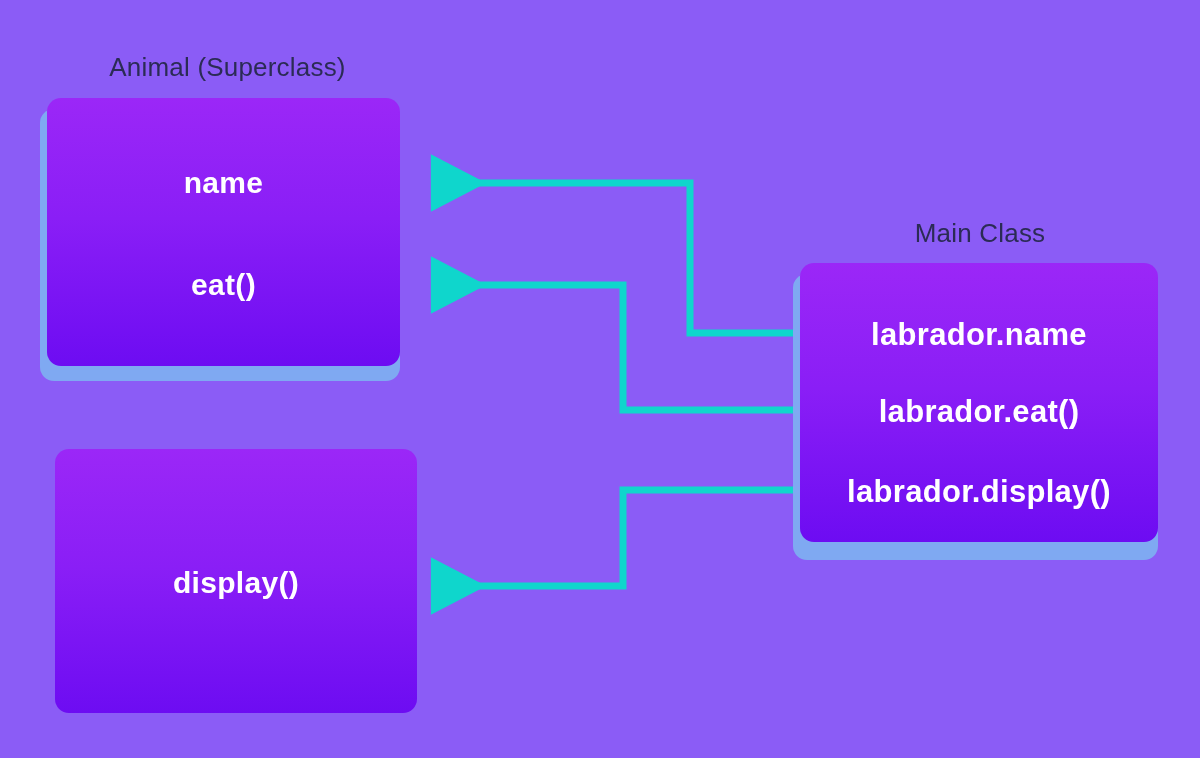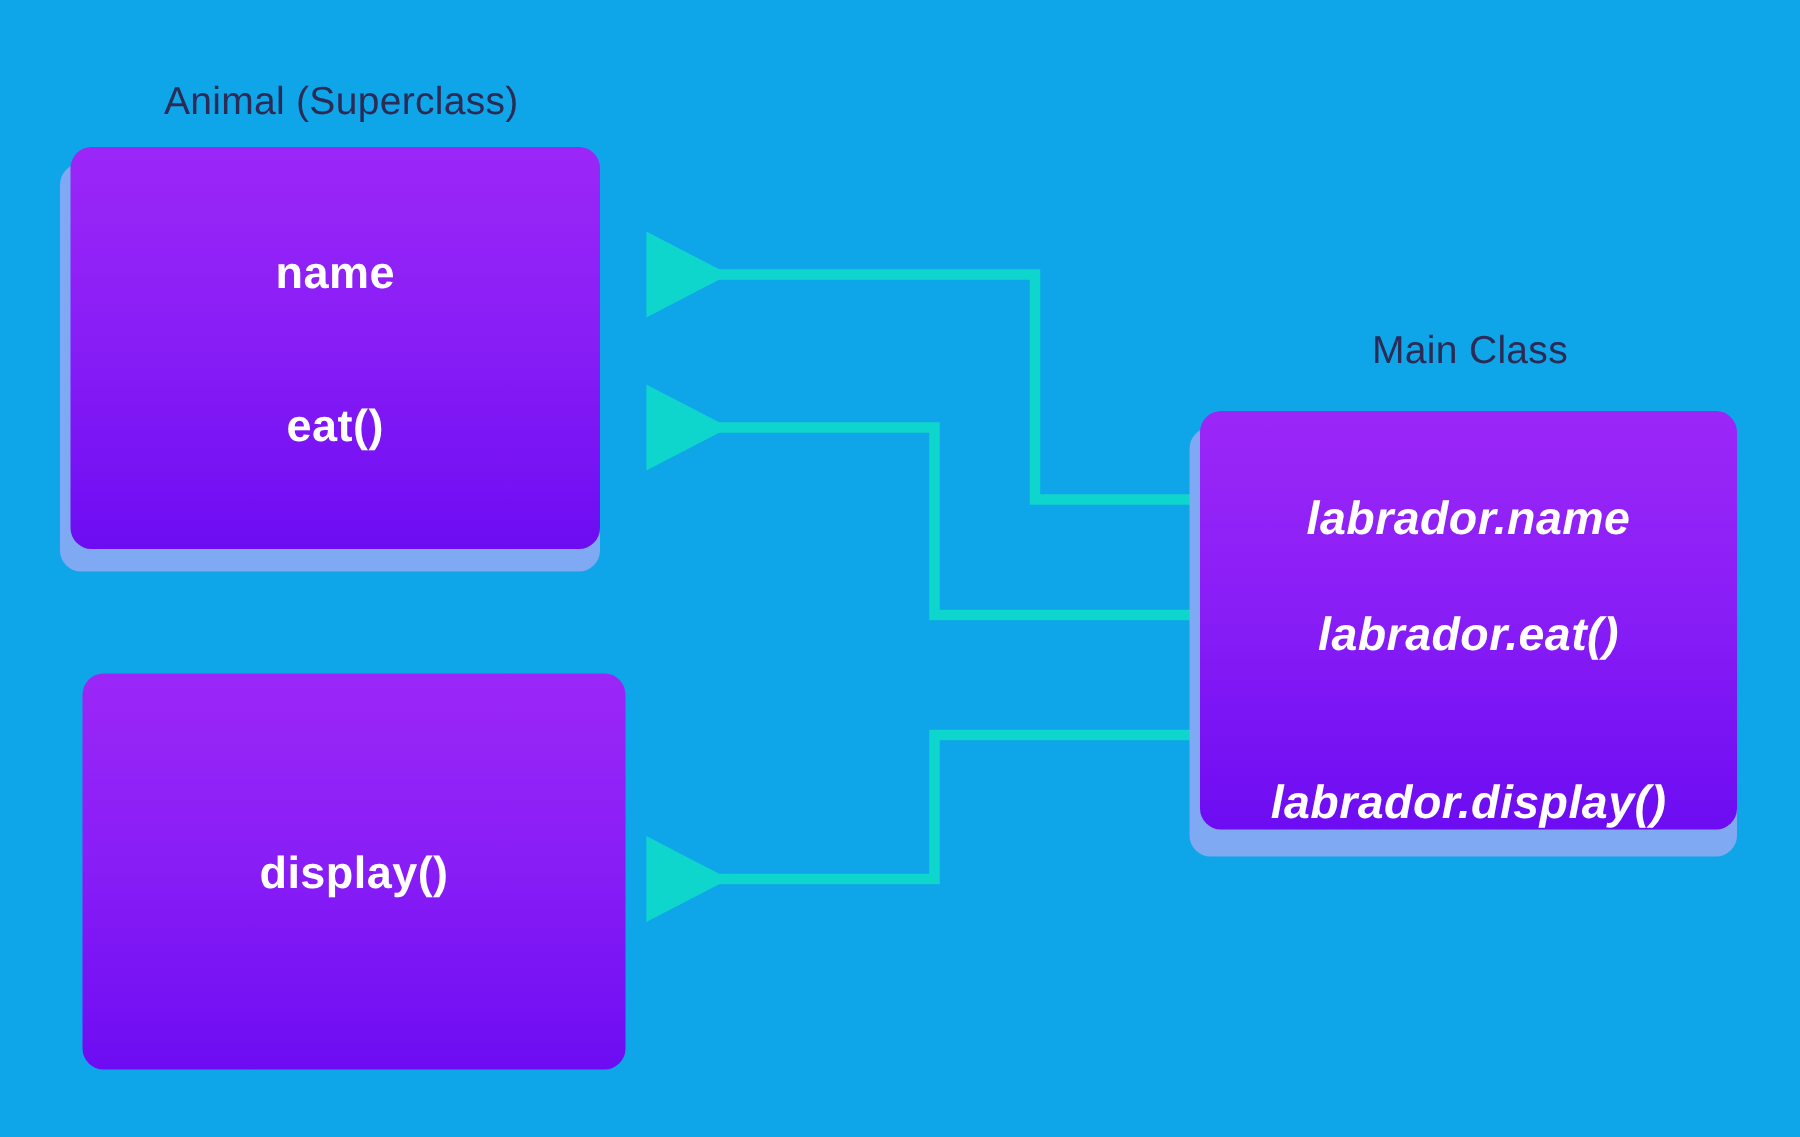--- a/index.html
+++ b/index.html
@@ -10,21 +10,21 @@
   body {
     width: 1200px;
     height: 758px;
     overflow: hidden;
     font-family: "Liberation Sans", sans-serif;
   }
   #stage {
     position: relative;
     width: 1200px;
     height: 758px;
-    background: #0ea5e9;
+    background: #8b5cf6;
   }
   #wires {
     position: absolute;
     left: 0;
     top: 0;
     width: 1200px;
     height: 758px;
     pointer-events: none;
   }
 
@@ -118,23 +118,23 @@
   <div class="class-group" style="left:40px; top:404px; width:375px; height:315px;">
     <div class="box-wrap" style="left:15px; top:45px; width:362px; height:192px;">
       <div class="box" style="width:362px; height:264px;">
         <div class="box-entry" style="top:117px;">display()</div>
       </div>
     </div>
   </div>
 
   <div class="class-group" style="left:790px; top:218px; width:380px; height:355px;">
     <div class="class-label" style="top:0px;">Main Class</div>
-    <div class="box-wrap" style="left:10px; top:56px; width:285px; height:286px;font-style:italic;">
+    <div class="box-wrap" style="left:10px; top:45px; width:285px; height:286px;">
       <div class="box-shadow-layer" style="left:-7px; top:11px; width:365px; height:286px;"></div>
       <div class="box" style="width:358px; height:279px;">
         <div class="box-entry big" style="top:54px;">labrador.name</div>
         <div class="box-entry big" style="top:131px;">labrador.eat()</div>
-        <div class="box-entry big" style="top:211px;margin-top:32px;">labrador.display()</div>
+        <div class="box-entry big" style="top:211px;">labrador.display()</div>
       </div>
     </div>
   </div>
 
 </div>
 
 </body></html>

